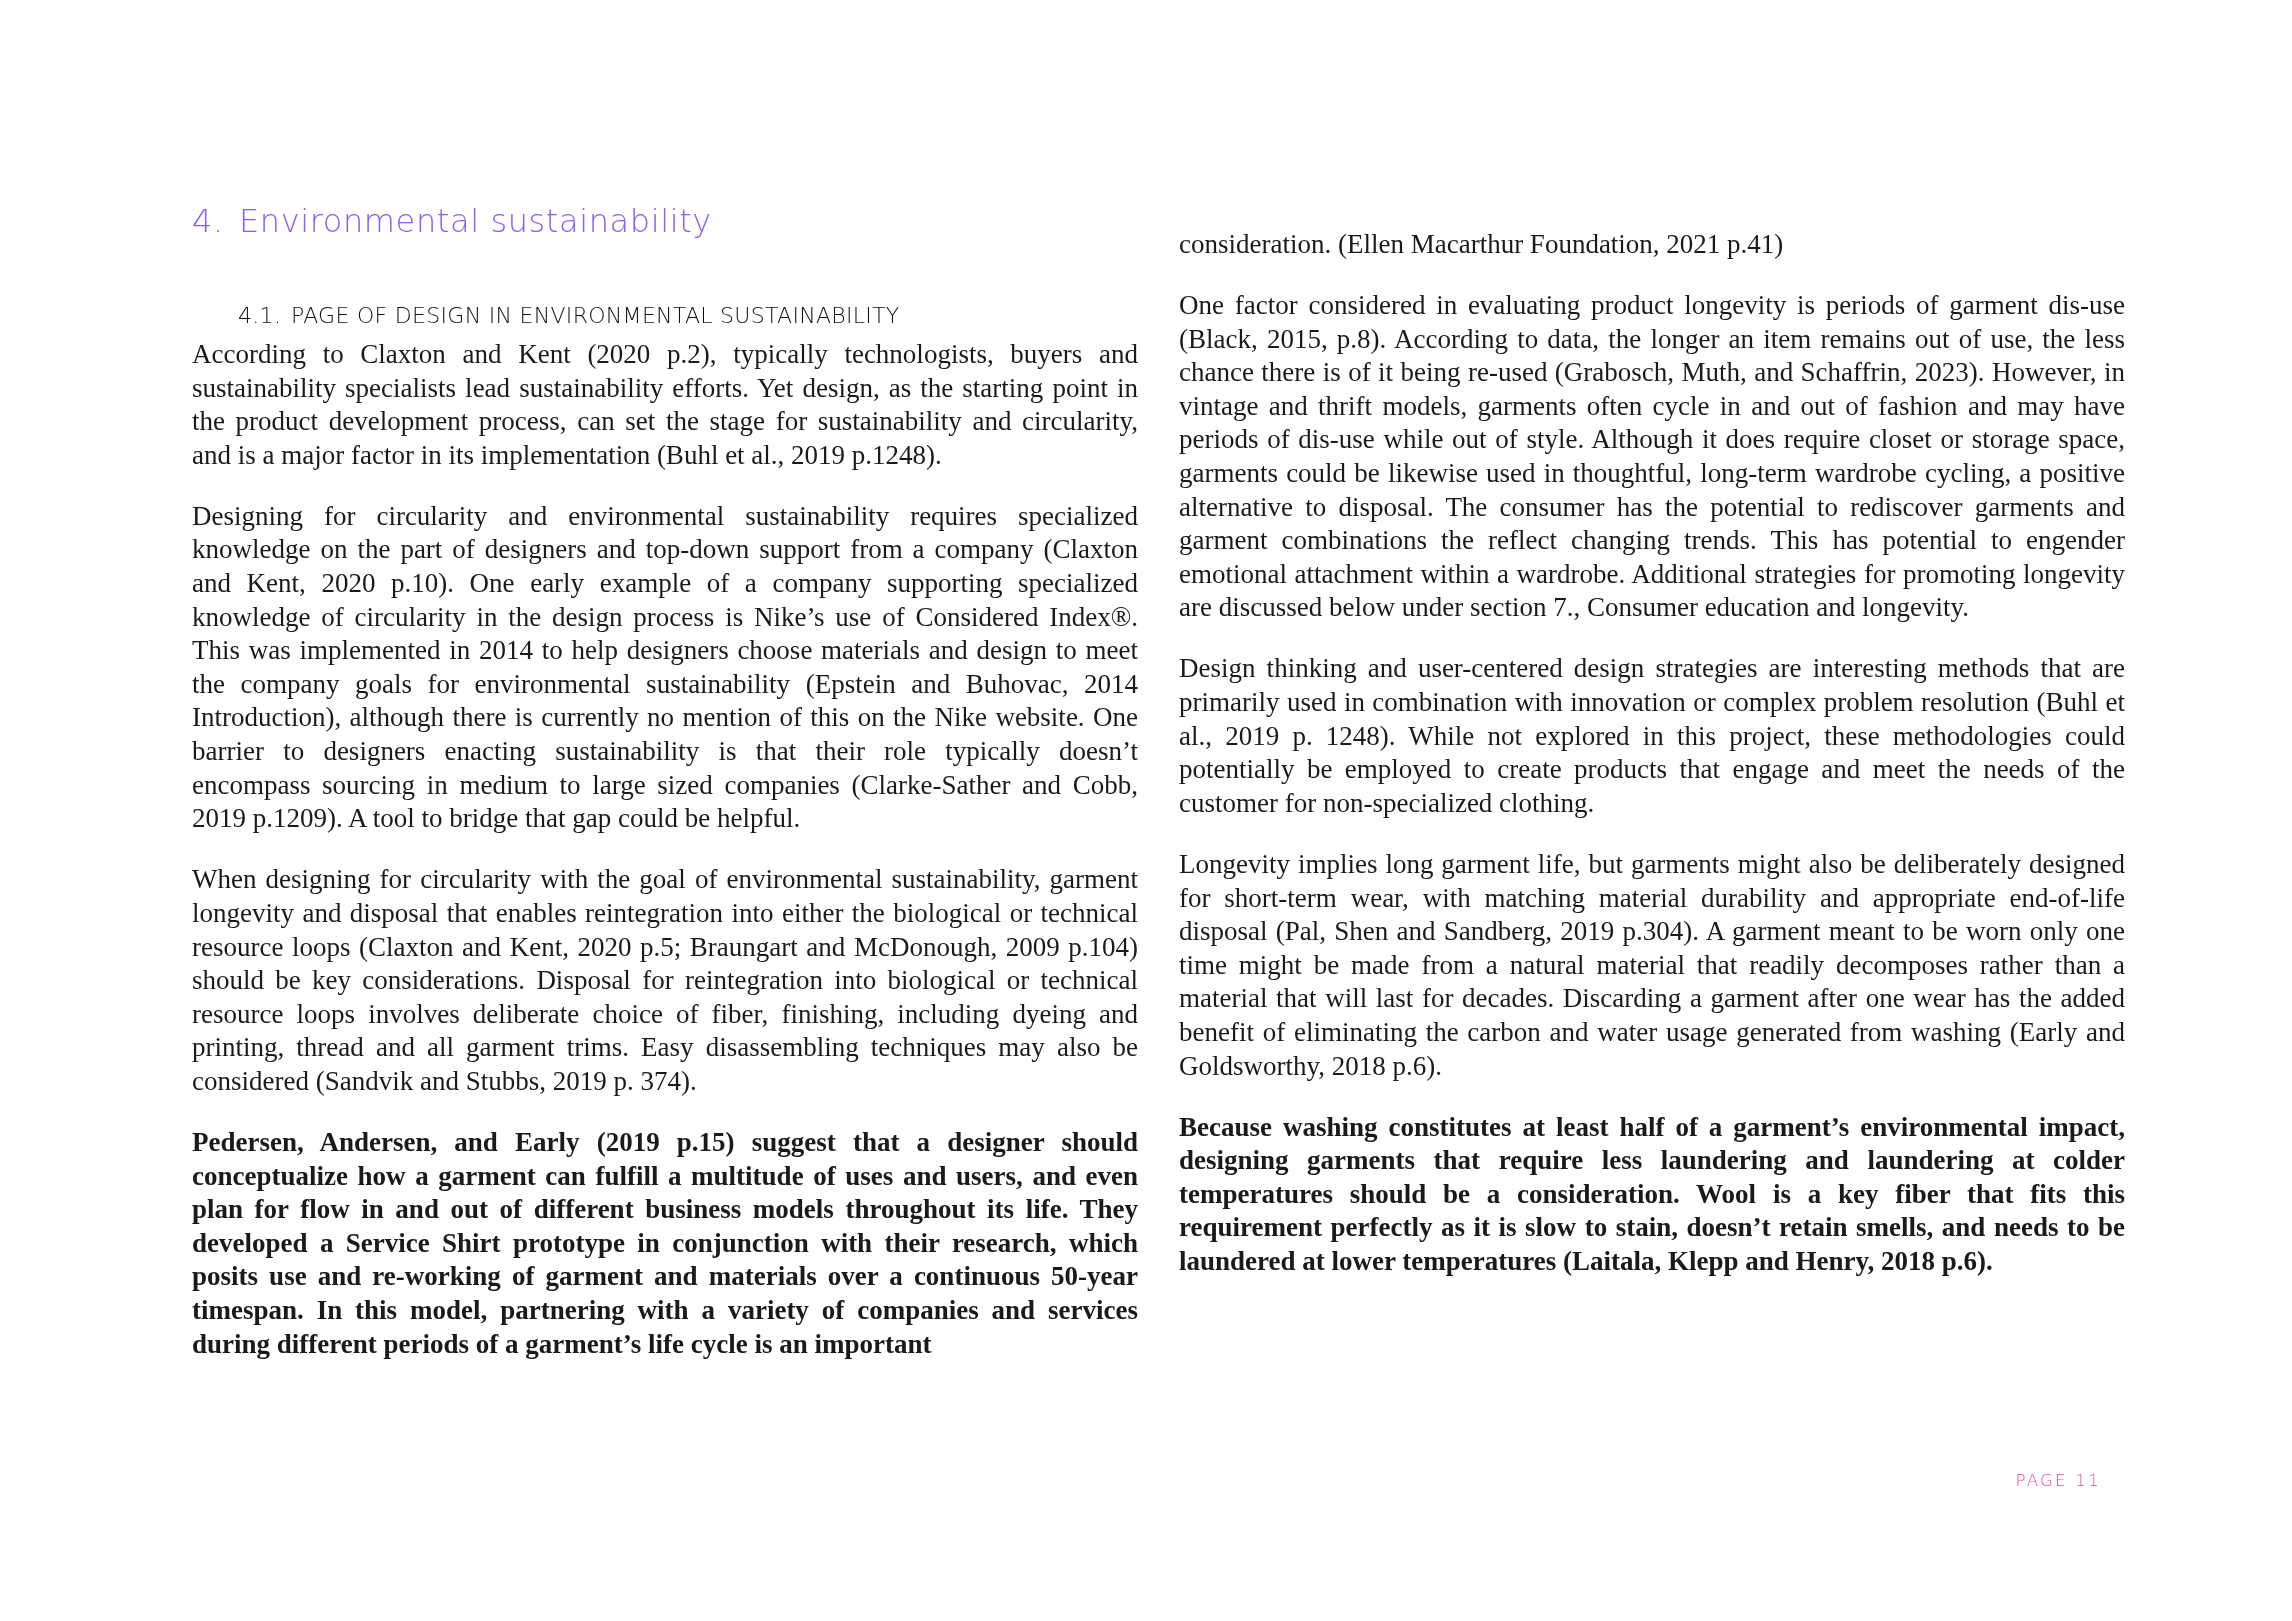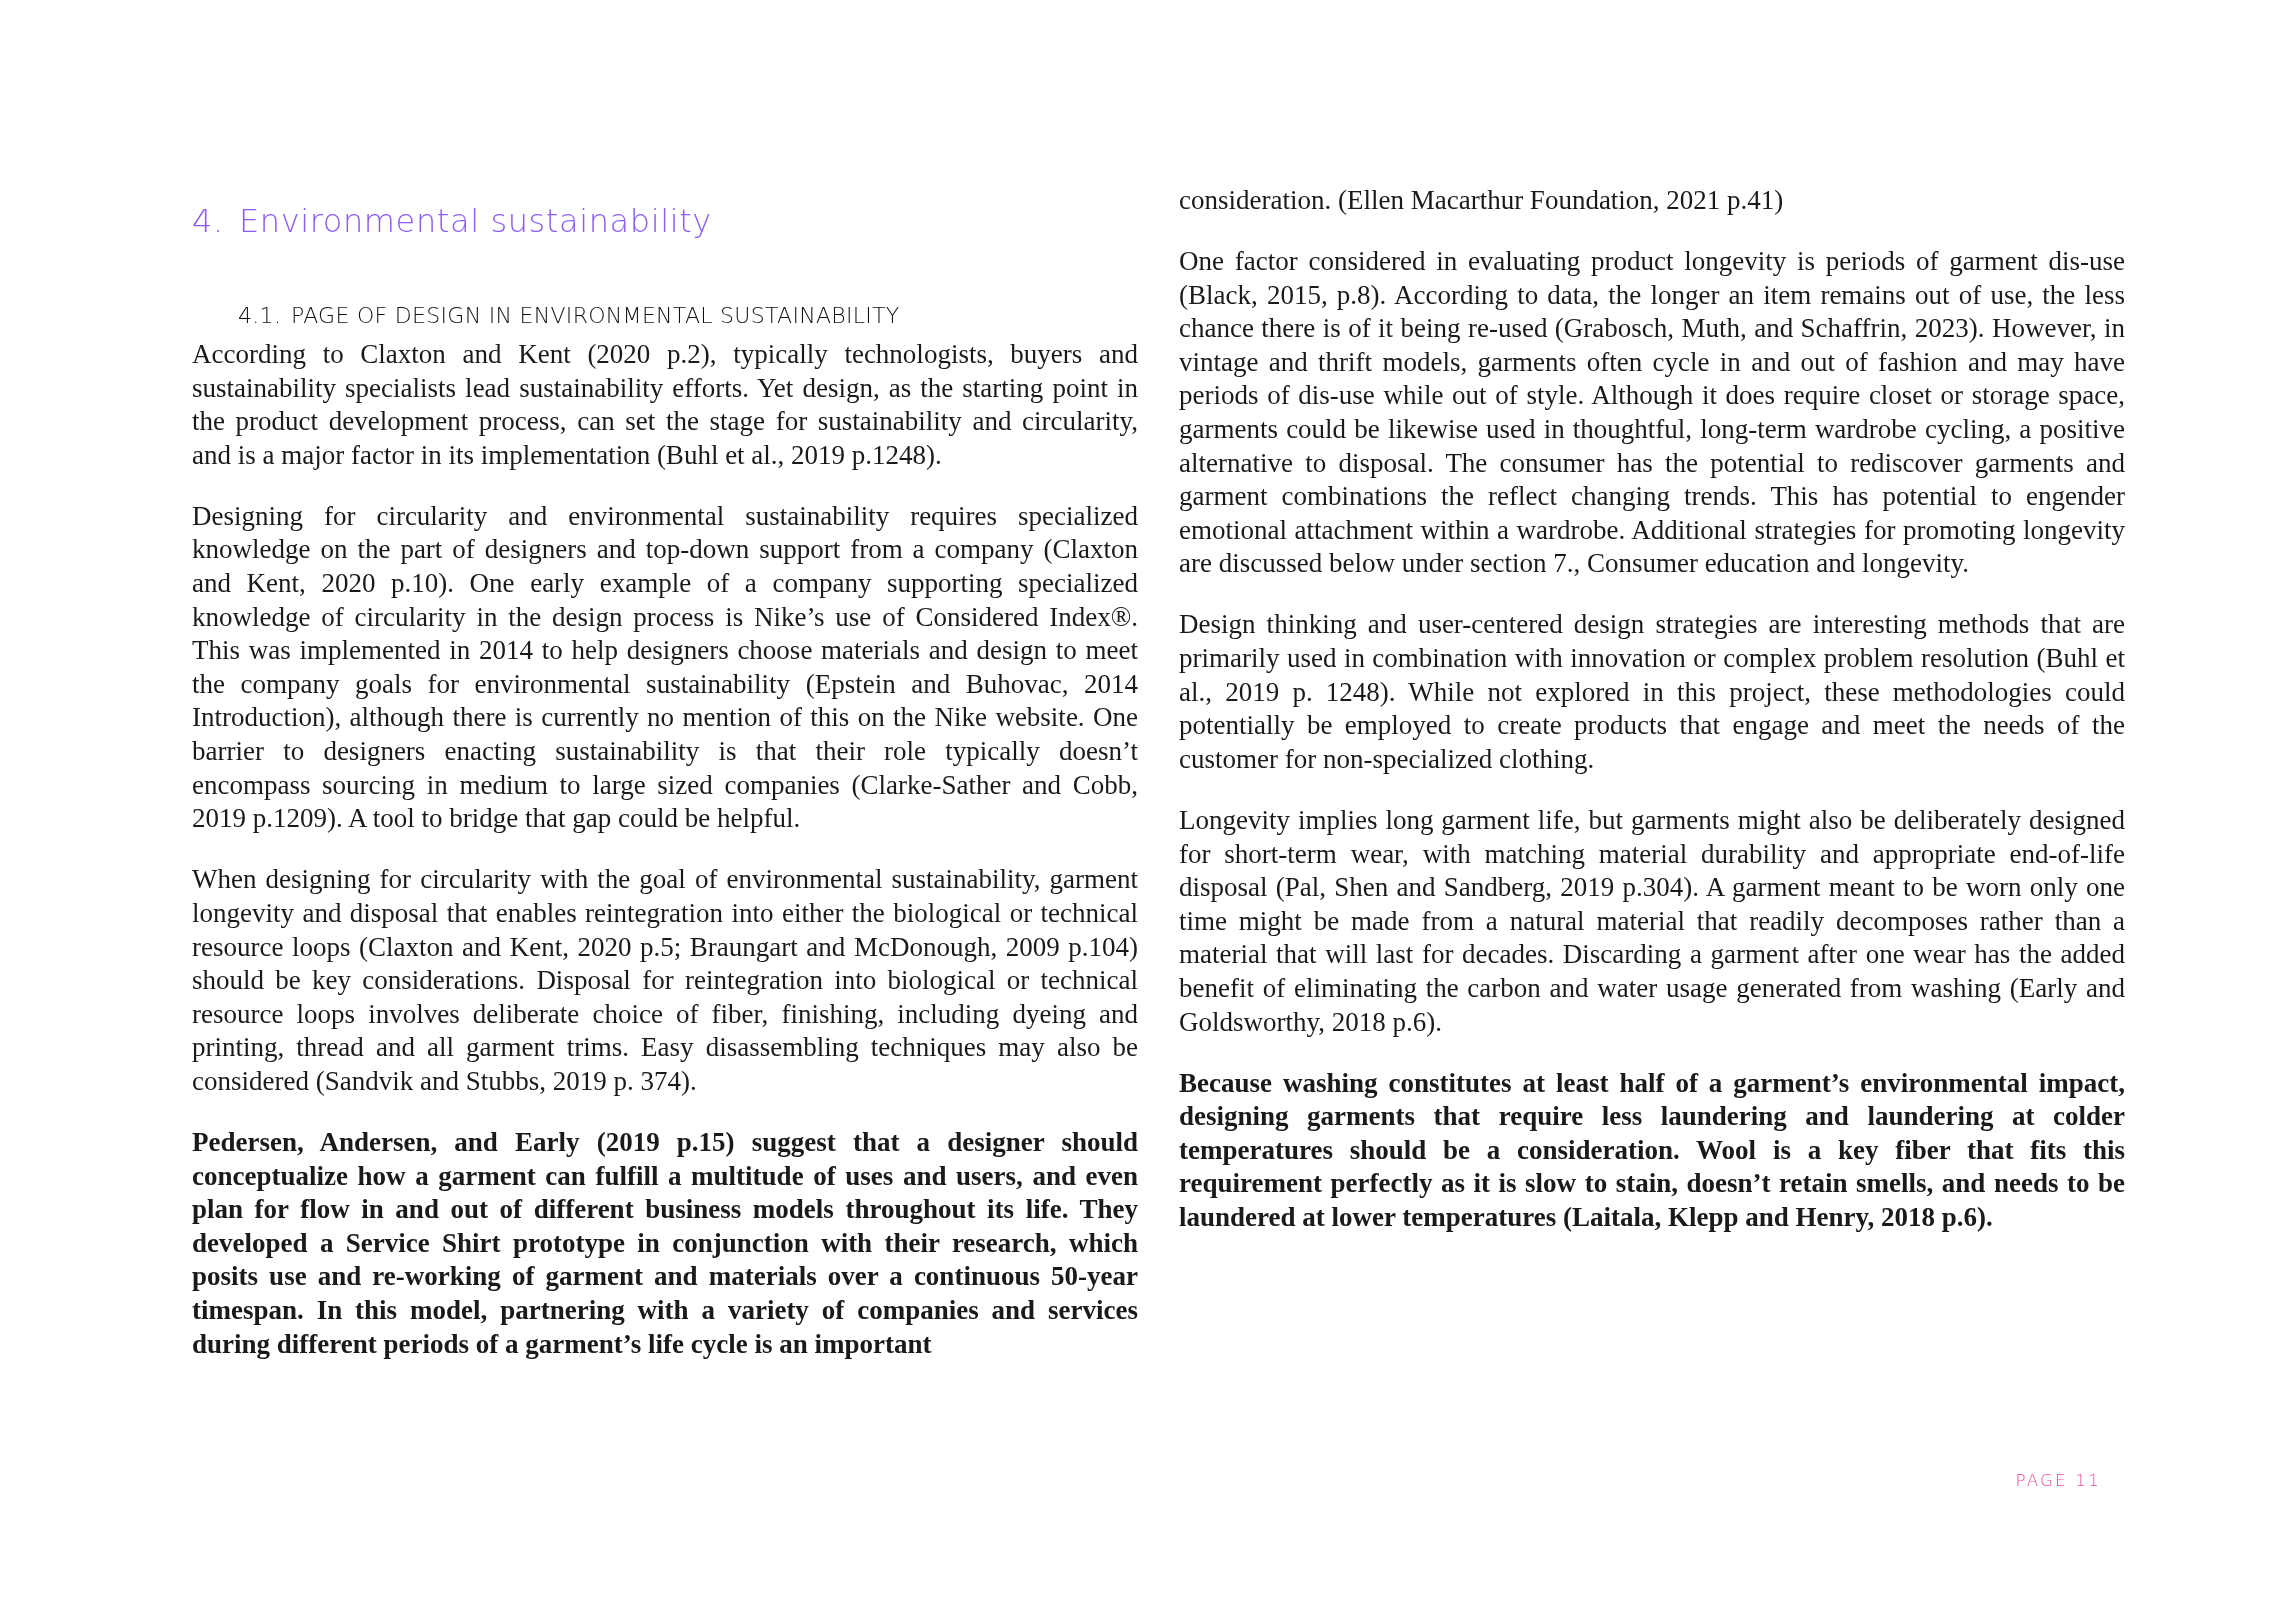--- a/index.html
+++ b/index.html
@@ -77,20 +77,21 @@
   .col p {
     margin: 0 0 27.4px 0;
     text-align: justify;
   }
   .col p:last-child {
     margin-bottom: 0;
     font-weight: bold;
   }
   .col p.nojust {
     text-align: left;
+    margin-top: 44px;
   }
 
   
   .page-footer {
     position: absolute;
     right: 192px;
     top: 1470px;
     font-family: "DejaVu Sans", "Liberation Sans", sans-serif;
     font-weight: 300;
     font-size: 16.7px;

